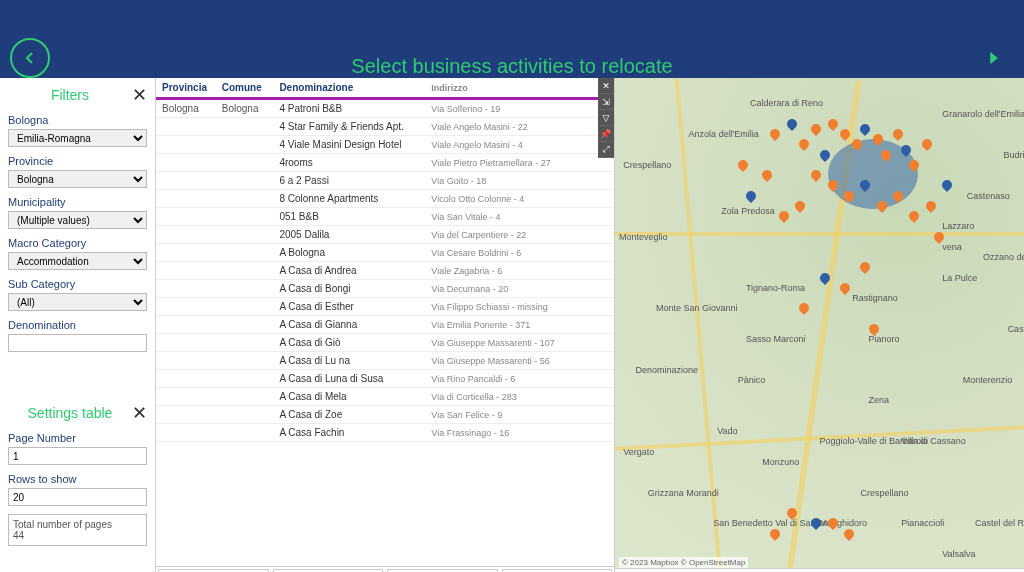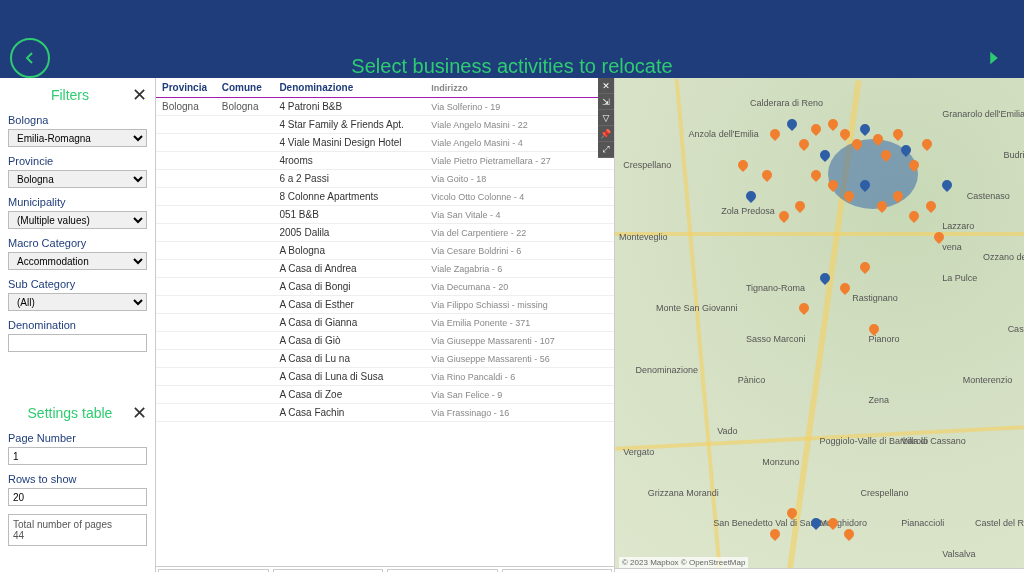--- a/index.html
+++ b/index.html
@@ -56,21 +56,21 @@
     flex-direction: column;
     position: relative;
   }
   .table-wrap { flex: 1; overflow: hidden; position: relative; }
   table { width: 100%; border-collapse: collapse; font-size: 10px; }
   th {
     text-align: left;
     padding: 4px 6px;
     color: #1f3d7a;
     font-weight: bold;
-    border-bottom: 1px solid #a21caf;
+    border-bottom: 3px solid #a21caf;
     background: #fff;
   }
   td {
     padding: 3px 6px;
     border-bottom: 1px solid #eee;
     color: #555;
     white-space: nowrap;
     overflow: hidden;
   }
   td.denom { color: #333; }
@@ -304,20 +304,26 @@
               <td class="col-prov"></td>
               <td class="col-com"></td>
               <td class="col-denom denom">A Casa di Lu na</td>
               <td class="col-addr">Via Giuseppe Massarenti - 56</td>
             </tr>
             <tr>
               <td class="col-prov"></td>
               <td class="col-com"></td>
               <td class="col-denom denom">A Casa di Luna di Susa</td>
               <td class="col-addr">Via Rino Pancaldi - 6</td>
+            </tr>
+            <tr>
+              <td class="col-prov"></td>
+              <td class="col-com"></td>
+              <td class="col-denom denom">A Casa di Mela</td>
+              <td class="col-addr">Via di Corticella - 283</td>
             </tr>
             <tr>
               <td class="col-prov"></td>
               <td class="col-com"></td>
               <td class="col-denom denom">A Casa di Zoe</td>
               <td class="col-addr">Via San Felice - 9</td>
             </tr>
             <tr>
               <td class="col-prov"></td>
               <td class="col-com"></td>

